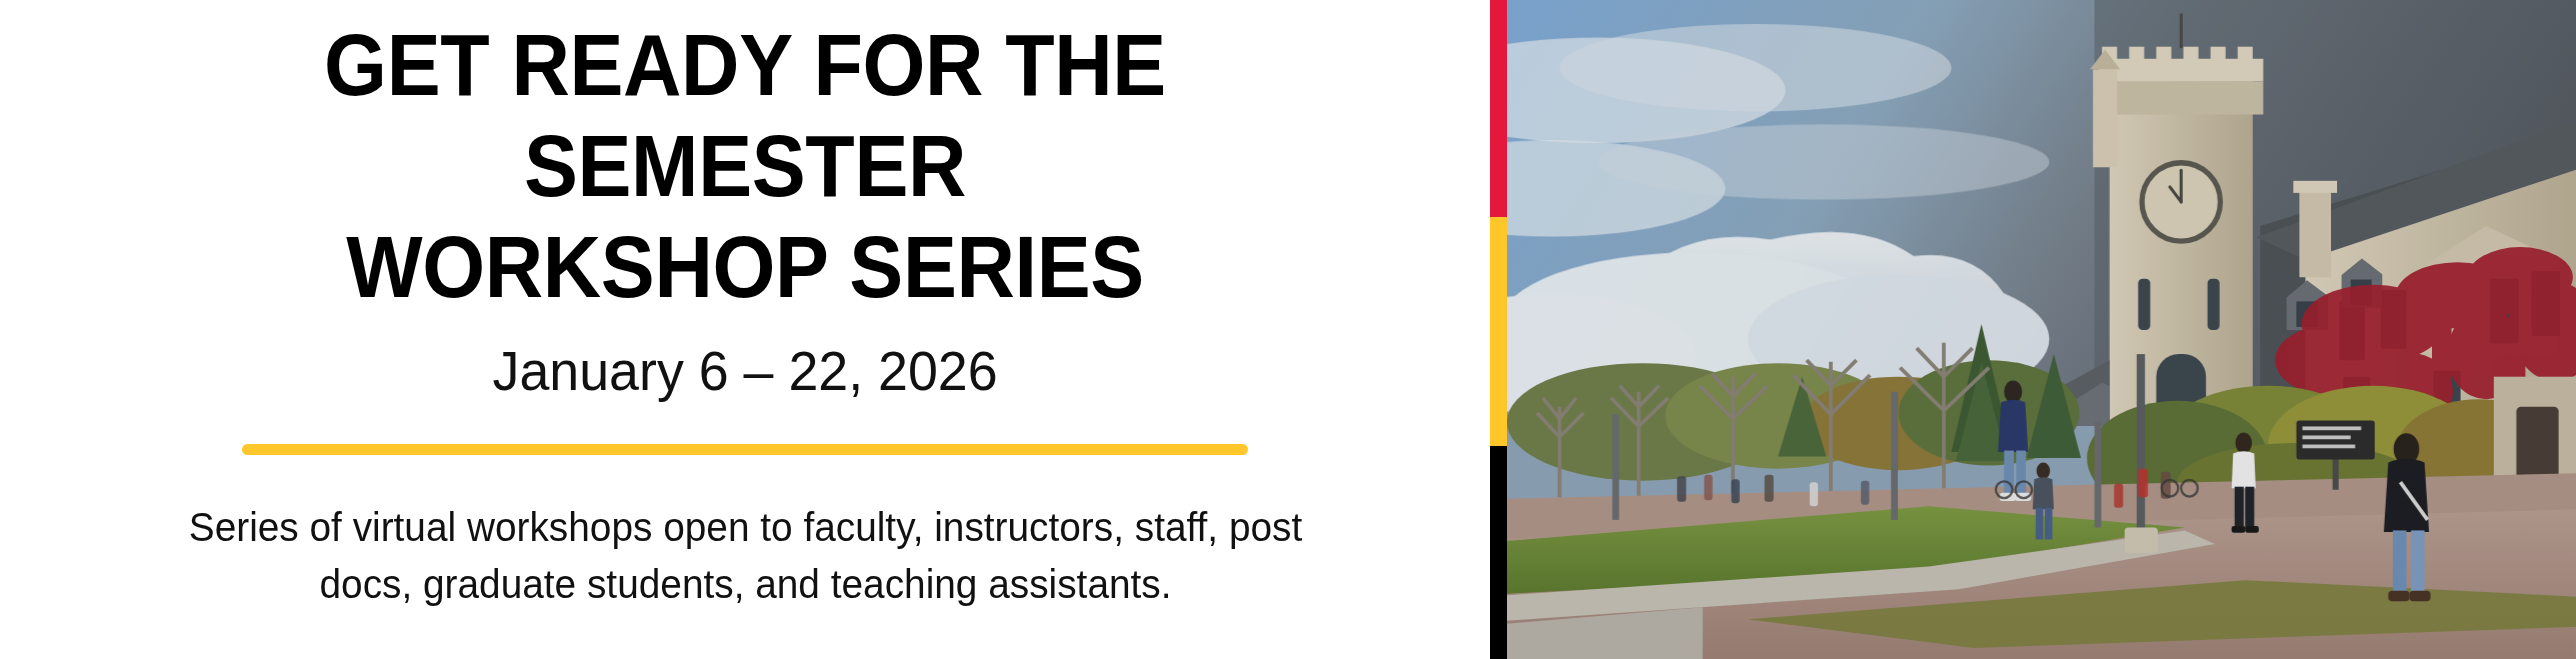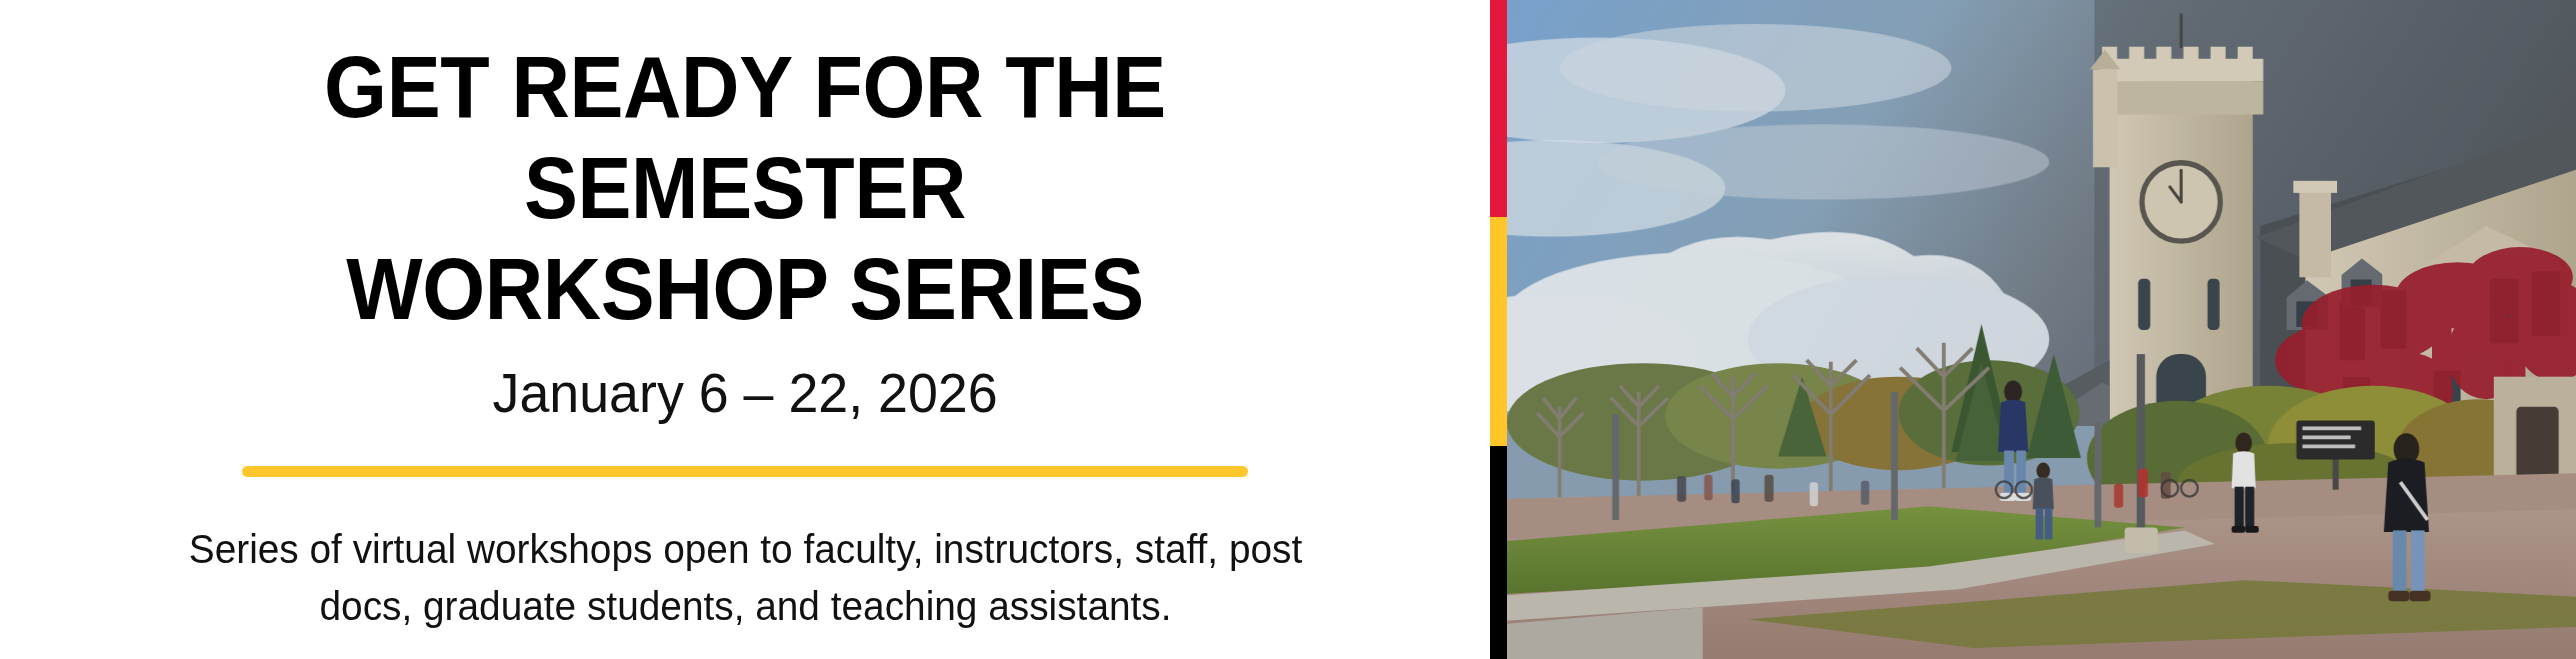--- a/index.html
+++ b/index.html
@@ -25,21 +25,21 @@
     position: relative;
     width: 1490px;
     height: 660px;
     background: #ffffff;
     flex: 0 0 1490px;
     display: flex;
     flex-direction: column;
     align-items: center;
     justify-content: flex-start;
     box-sizing: border-box;
-    padding-top: 37px;
+    padding-top: 15px;
   }
 
   .headline {
     width: 1356px;
     margin: 0;
     text-align: center;
     color: #000000;
     font-family: "Liberation Sans", sans-serif;
     font-weight: 700;
     font-size: 87px;

